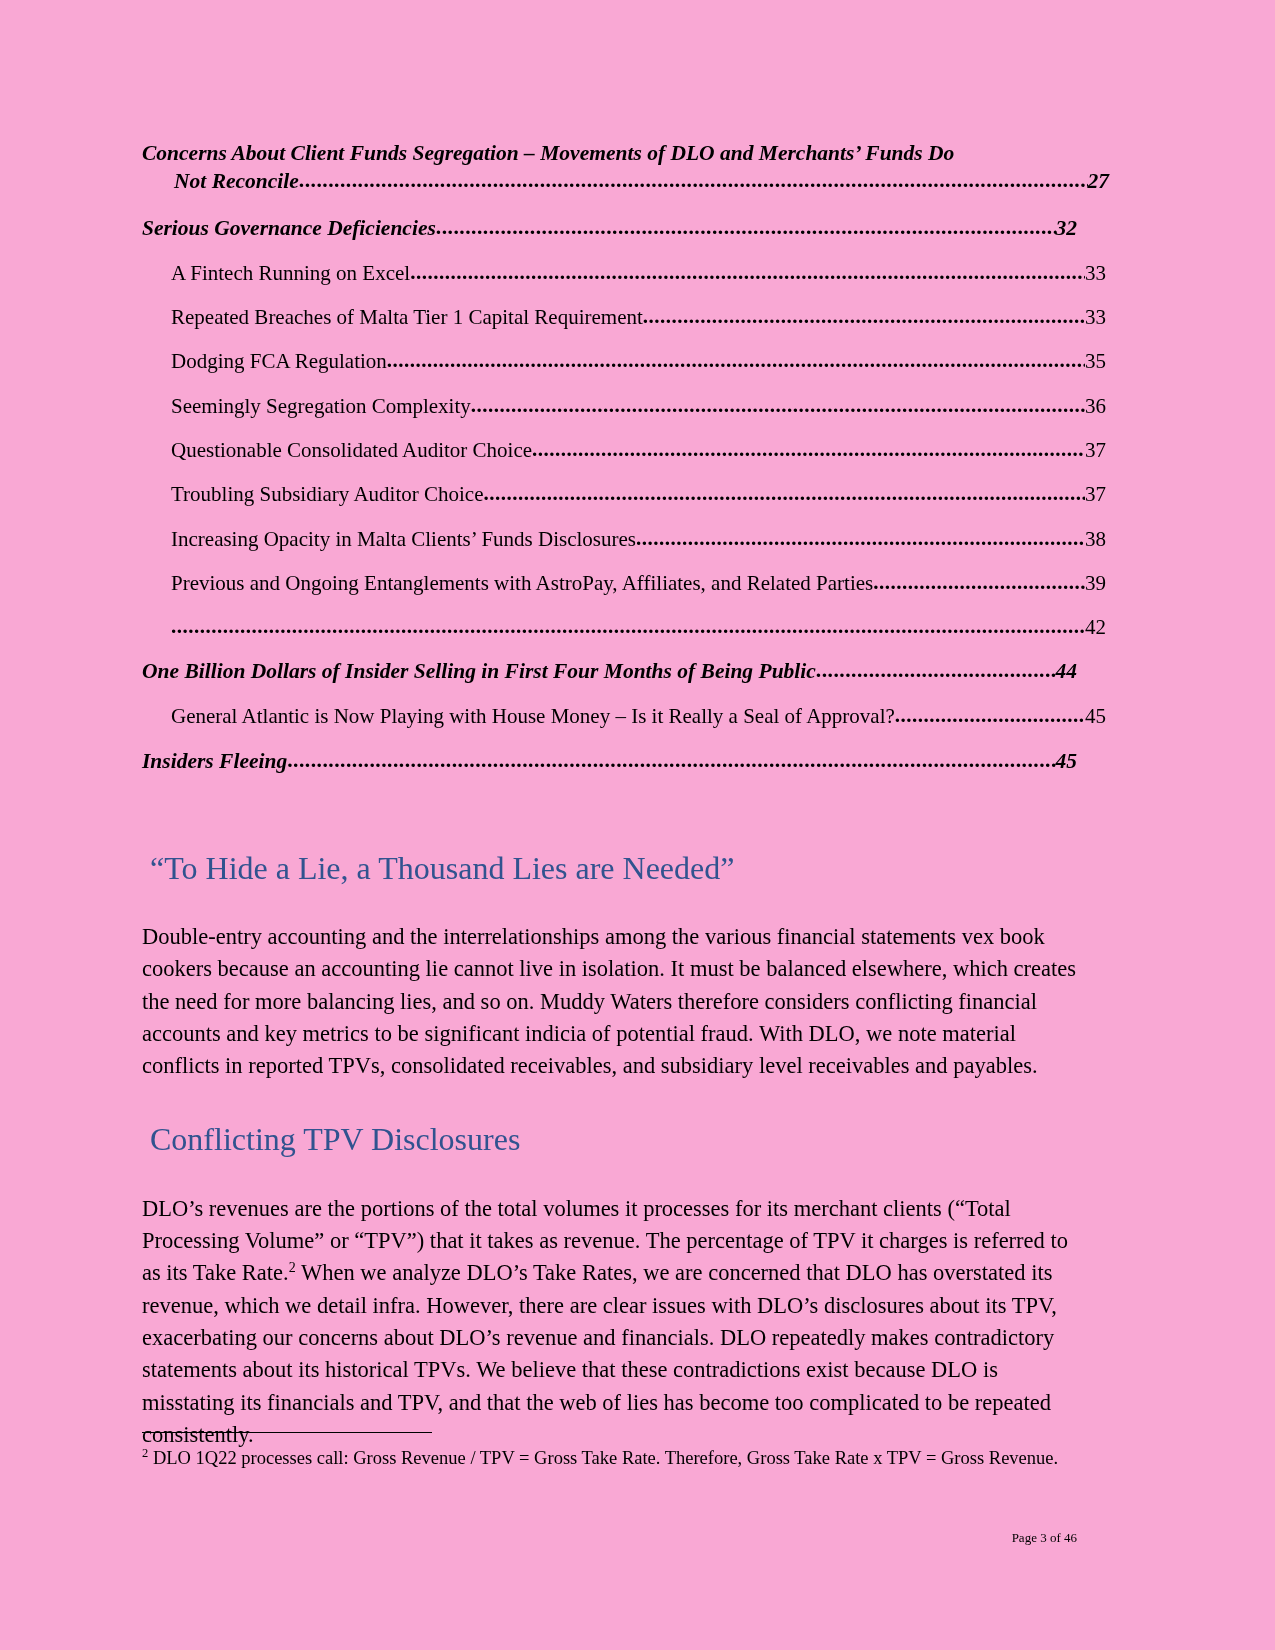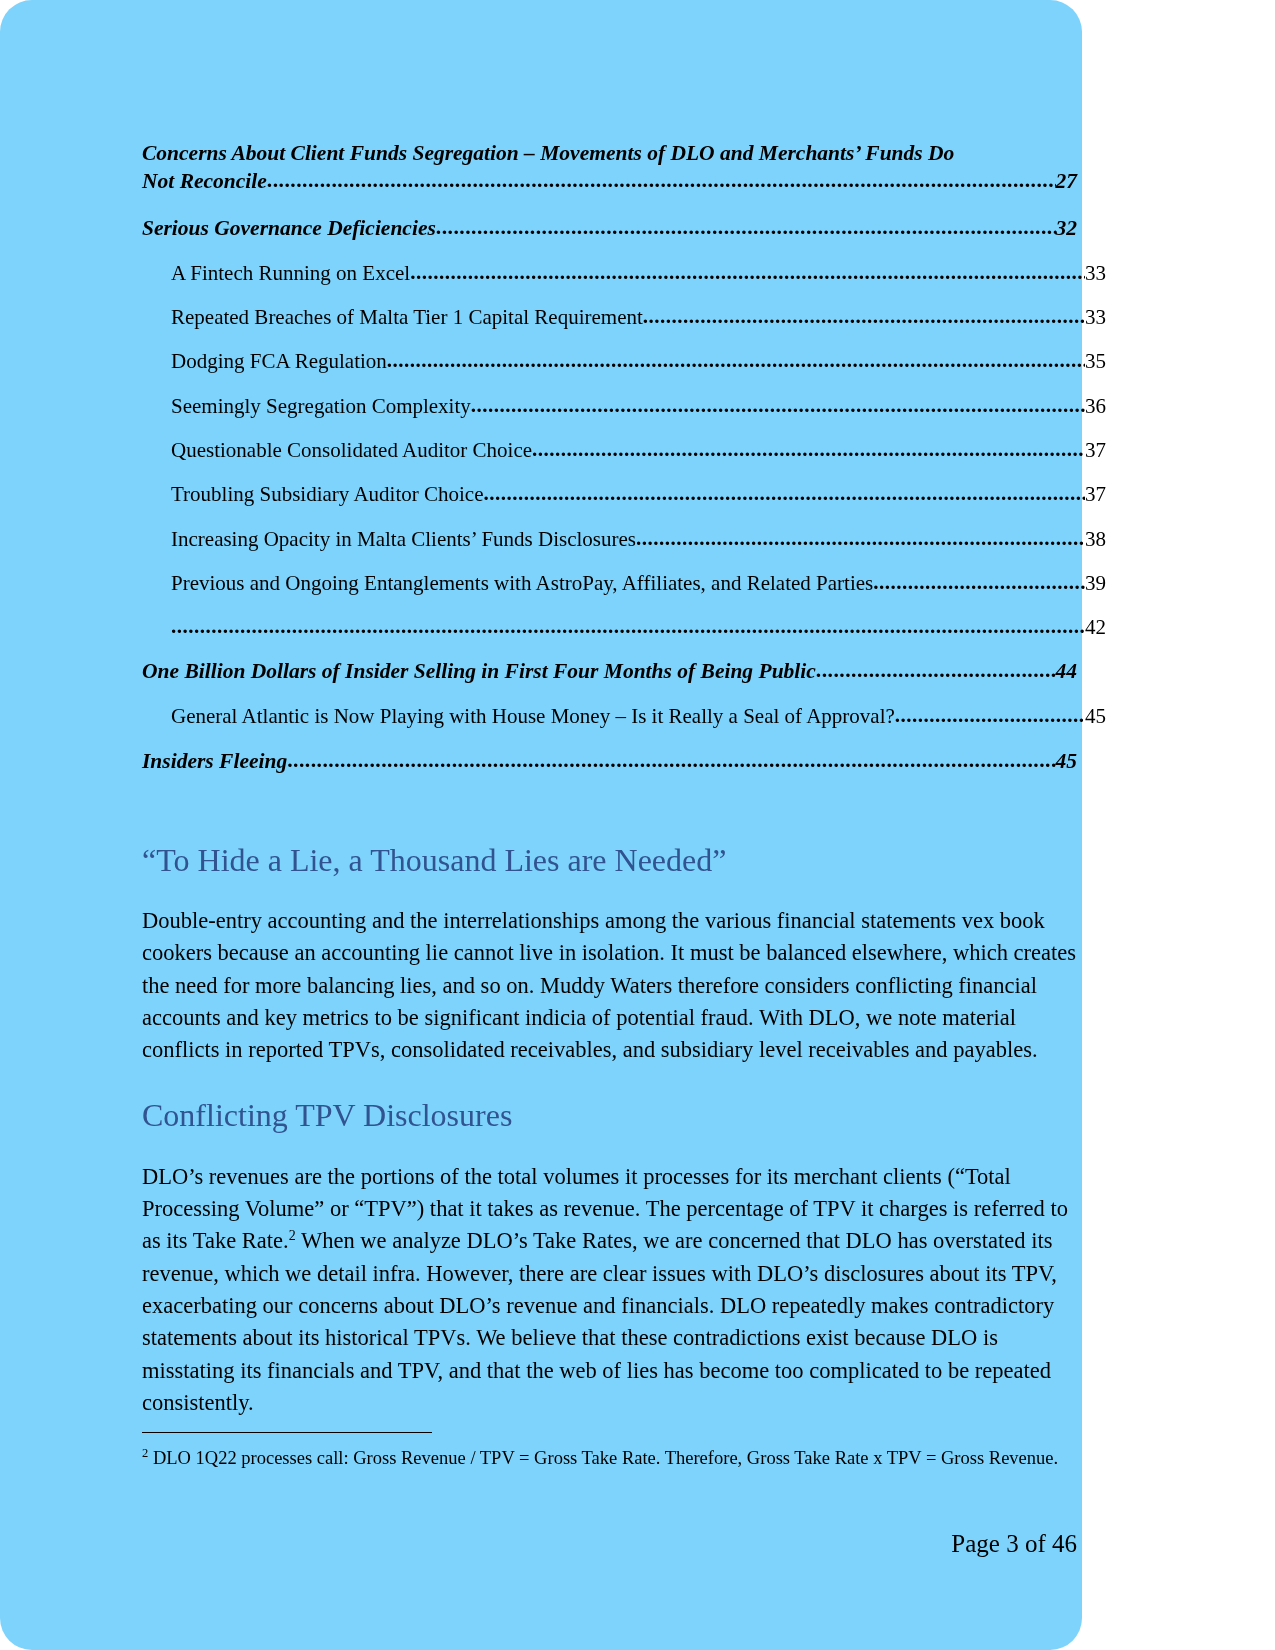--- a/index.html
+++ b/index.html
@@ -13,24 +13,23 @@
     font-family: "Liberation Serif", "DejaVu Serif", serif;
     color: #000000;
     position: relative;
     overflow: hidden;
   }
 
   .page {
     position: absolute;
     left: 0;
     top: 0;
-    width: 1082px;
+    width: 1275px;
     height: 1650px;
-    background: #7dd3fc;
-    border-radius: 32px;
+    background: #f9a8d4;
   }
 
   .content {
     position: absolute;
     left: 142px;
     top: 140px;
     width: 935px;
   }
 
   
@@ -86,28 +85,29 @@
     margin-bottom: 19px;
   }
   .toc-row.two-line .line1 {
     display: block;
     white-space: normal;
   }
   .toc-row.two-line .line2 {
     display: flex;
     align-items: flex-start;
     width: 100%;
+    margin-left: 32px;
   }
 
   
   h1.blue-heading {
     color: #31538f;
     font-weight: normal;
     font-size: 32px;
-    margin: 0;
+    margin: 8px;
     padding: 0;
     line-height: 1.2;
     font-family: "Liberation Serif", "DejaVu Serif", serif;
   }
   .spacer-before-h1 { height: 48px; }
   .spacer-after-h1 { height: 26px; }
 
   
   p.body {
     font-size: 22.5px;
@@ -148,21 +148,21 @@
     line-height: 0;
   }
 
   
   .page-footer {
     position: absolute;
     left: 142px;
     top: 1530px;
     width: 935px;
     text-align: right;
-    font-size: 25px;
+    font-size: 13px;
   }
 </style>
 </head>
 <body>
 
 <div class="page">
 
   <div class="content">
 
     <div class="toc">

